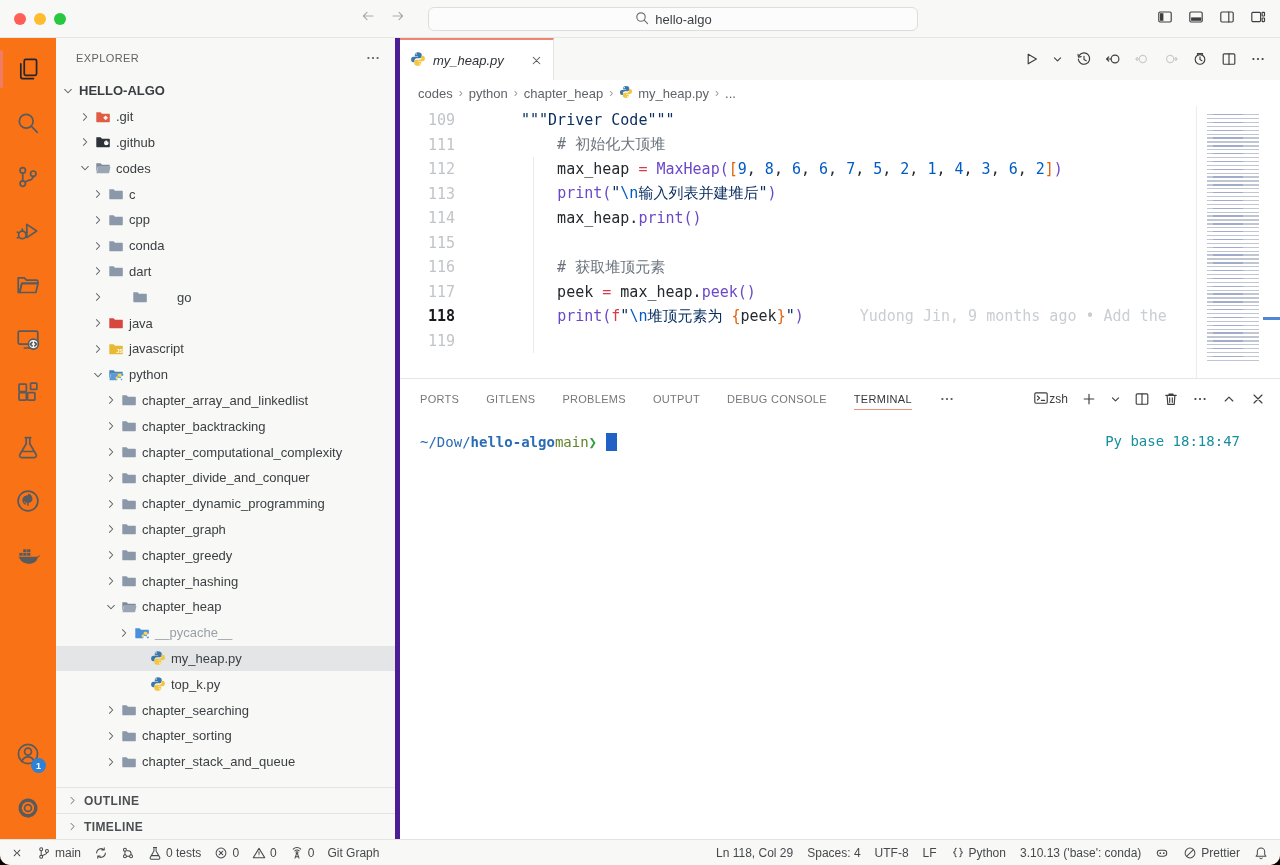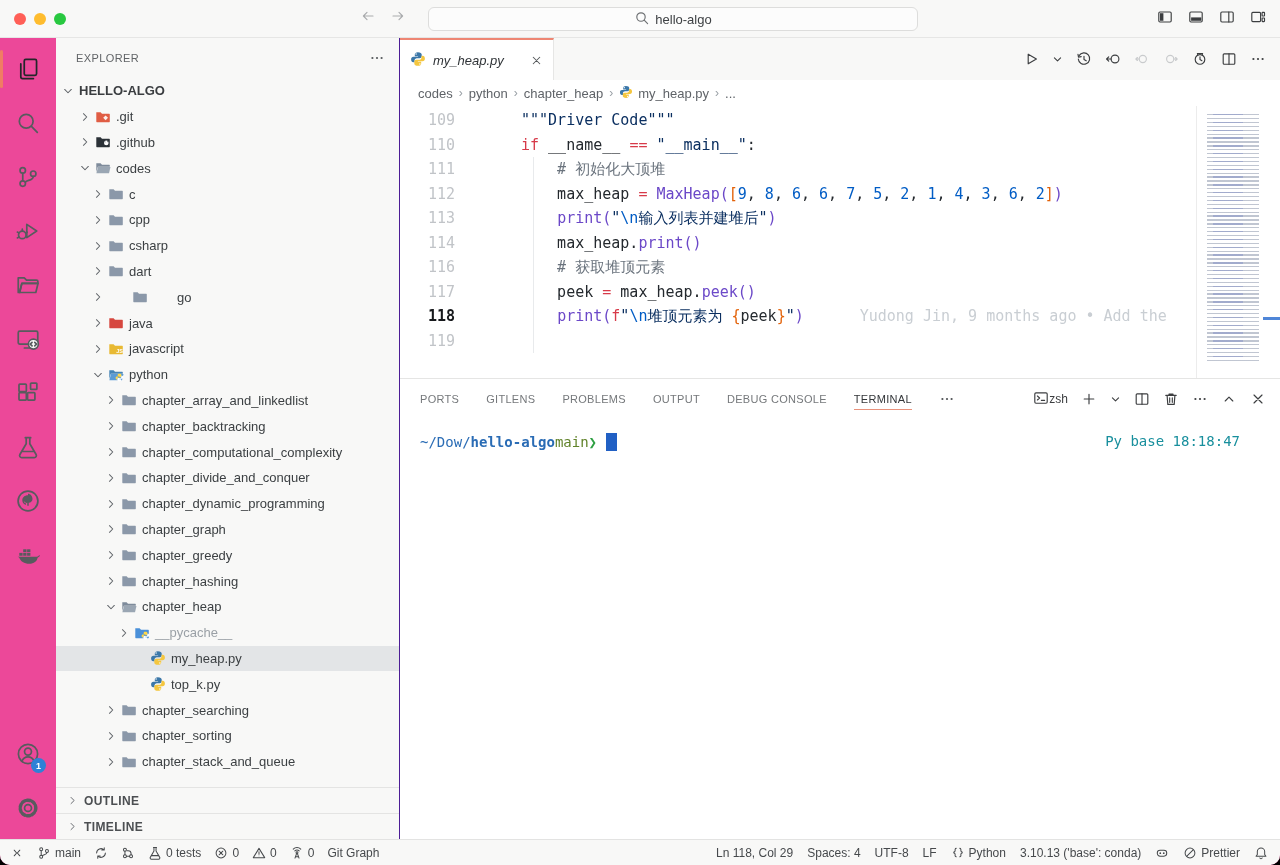--- a/index.html
+++ b/index.html
@@ -1,18 +1,18 @@
 <!DOCTYPE html>
 <html><head>
 <meta charset="utf-8">
 <style>
   html,body{margin:0;padding:0;background:#000;}
   *{box-sizing:border-box;-webkit-font-smoothing:antialiased;}
   body{font-family:"Liberation Sans",sans-serif;}
-  .window{width:1280px;height:865px;display:flex;flex-direction:column;background:#ec4899;border-radius:0 0 10px 10px;overflow:hidden;position:relative;}
+  .window{width:1280px;height:865px;display:flex;flex-direction:column;background:#f97316;border-radius:0 0 10px 10px;overflow:hidden;position:relative;}
 
   
   .titlebar{height:38px;background:#f8f8f7;border-bottom:1px solid #e6e6e5;position:relative;flex:0 0 auto;}
   .traffic{position:absolute;top:13px;left:14px;display:flex;gap:8px;}
   .dot{width:12px;height:12px;border-radius:50%;}
   .dot.red{background:#ff5f57}.dot.yellow{background:#febc2e}.dot.green{background:#28c840}
   .nav-arrows{position:absolute;left:360px;top:8px;display:flex;gap:14px;color:#a9abad;}
   .searchpill{position:absolute;left:428px;top:7px;width:490px;height:24px;border:1px solid #ddddDC;border-radius:6px;background:#fcfcfc;display:flex;align-items:center;justify-content:center;gap:5px;color:#3e4144;font-size:13px;}
   .searchpill svg{color:#6d7073;}
   .win-controls{position:absolute;right:14px;top:9px;display:flex;gap:15px;color:#3c3e40;}
@@ -24,21 +24,21 @@
   
   .activitybar{width:56px;flex:0 0 auto;display:flex;flex-direction:column;align-items:center;padding-top:4px;}
   .ab-item{height:54px;width:56px;display:flex;align-items:center;justify-content:center;position:relative;color:#585b5e;}
   .ab-item svg{width:24px;height:24px;}
   .ab-item.active{color:#24262a;}
   .ab-item.active::before{content:"";position:absolute;left:0;top:8px;width:2.5px;height:38px;background:#f07c64;border-radius:2px;}
   .ab-spacer{flex:1;}
   .badge{position:absolute;right:10px;bottom:8px;min-width:15px;height:15px;border-radius:8px;background:#2f81d6;color:#fff;font-size:9px;display:flex;align-items:center;justify-content:center;padding:0 3px;font-weight:bold;}
 
   
-  .sidebar{width:344px;flex:0 0 auto;background:#f8f8f7;border-right:1px solid #4c1d95;display:flex;flex-direction:column;min-height:0;font-size:13px;color:#3c4043;}
+  .sidebar{width:344px;flex:0 0 auto;background:#f8f8f7;border-right:5px solid #4c1d95;display:flex;flex-direction:column;min-height:0;font-size:13px;color:#3c4043;}
   .sb-header{height:40px;display:flex;align-items:center;padding:0 14px 0 20px;font-size:11px;letter-spacing:.4px;color:#616467;}
   .sb-header .more{margin-left:auto;color:#55585b;}
   .tree{flex:1;min-height:0;overflow:hidden;}
   .trow{height:25.8px;display:flex;align-items:center;cursor:default;white-space:nowrap;}
   .trow.selected{background:#e3e5e7;}
   .trow.dim .tlabel{color:#9aa0a6;}
   .tchev{width:16px;display:flex;justify-content:center;color:#5f6368;flex:0 0 auto;}
   .ticon{width:20px;display:flex;justify-content:center;flex:0 0 auto;}
   .tlabel{margin-left:3px;}
   .trow.root .tlabel{font-weight:bold;color:#3a3d40;}
@@ -343,21 +343,21 @@
             <span class="tchev">
               <svg viewBox="0 0 16 16" width="14" height="14" fill="none" stroke="currentColor" stroke-width="1.15" stroke-linecap="round" stroke-linejoin="round">
                 <path d="M6.2 4.2L10 8l-3.8 3.8"></path>
               </svg>
             </span>
             <span class="ticon">
               <svg viewBox="0 0 16 16" width="16" height="16">
                 <path d="M1.3 3.2h4.3l1.4 1.5h7.2c.4 0 .6.3.6.6v7.3c0 .4-.2.6-.6.6H1.9c-.4 0-.6-.2-.6-.6z" fill="#8b98a9"></path>
               </svg>
             </span>
-            <span class="tlabel">csharp</span>
+            <span class="tlabel">conda</span>
           </div>
           <div class="trow" style="padding-left: 34px;">
             <span class="tchev">
               <svg viewBox="0 0 16 16" width="14" height="14" fill="none" stroke="currentColor" stroke-width="1.15" stroke-linecap="round" stroke-linejoin="round">
                 <path d="M6.2 4.2L10 8l-3.8 3.8"></path>
               </svg>
             </span>
             <span class="ticon">
               <svg viewBox="0 0 16 16" width="16" height="16">
                 <path d="M1.3 3.2h4.3l1.4 1.5h7.2c.4 0 .6.3.6.6v7.3c0 .4-.2.6-.6.6H1.9c-.4 0-.6-.2-.6-.6z" fill="#8b98a9"></path>
@@ -751,25 +751,25 @@
           <span class="bc-sep">›</span>
           <span class="bc-seg">
             <span>...</span>
           </span>
         </div>
 
       <div class="code-area">
         <div class="indent-guide"></div>
         <div class="codelines" id="codelines">
             <div class="cline"><span class="ln">109</span><span class="ltext"><span class="tk-s">"""Driver Code"""</span></span></div>
-            <div class="cline"><span class="ln">110</span><span class="ltext"><span class="tk-k">if</span><span class="tk-d"> __name__ </span><span class="tk-k">==</span><span class="tk-d"> </span><span class="tk-s">"__main__"</span><span class="tk-d">:</span></span></div>
             <div class="cline"><span class="ln">111</span><span class="ltext"><span class="tk-c">    # 初始化大顶堆</span></span></div>
             <div class="cline"><span class="ln">112</span><span class="ltext"><span class="tk-d">    max_heap </span><span class="tk-k">=</span><span class="tk-d"> </span><span class="tk-f">MaxHeap</span><span class="tk-p">(</span><span class="tk-o">[</span><span class="tk-nu">9</span><span class="tk-d">, </span><span class="tk-nu">8</span><span class="tk-d">, </span><span class="tk-nu">6</span><span class="tk-d">, </span><span class="tk-nu">6</span><span class="tk-d">, </span><span class="tk-nu">7</span><span class="tk-d">, </span><span class="tk-nu">5</span><span class="tk-d">, </span><span class="tk-nu">2</span><span class="tk-d">, </span><span class="tk-nu">1</span><span class="tk-d">, </span><span class="tk-nu">4</span><span class="tk-d">, </span><span class="tk-nu">3</span><span class="tk-d">, </span><span class="tk-nu">6</span><span class="tk-d">, </span><span class="tk-nu">2</span><span class="tk-o">]</span><span class="tk-p">)</span></span></div>
             <div class="cline"><span class="ln">113</span><span class="ltext"><span class="tk-d">    </span><span class="tk-f">print</span><span class="tk-p">(</span><span class="tk-s">"</span><span class="tk-b">\n</span><span class="tk-s">输入列表并建堆后"</span><span class="tk-p">)</span></span></div>
             <div class="cline"><span class="ln">114</span><span class="ltext"><span class="tk-d">    max_heap.</span><span class="tk-f">print</span><span class="tk-p">()</span></span></div>
+            <div class="cline"><span class="ln">115</span><span class="ltext"></span></div>
             <div class="cline"><span class="ln">116</span><span class="ltext"><span class="tk-c">    # 获取堆顶元素</span></span></div>
             <div class="cline"><span class="ln">117</span><span class="ltext"><span class="tk-d">    peek </span><span class="tk-k">=</span><span class="tk-d"> max_heap.</span><span class="tk-f">peek</span><span class="tk-p">()</span></span></div>
             <div class="cline current"><span class="ln">118</span><span class="ltext"><span class="tk-d">    </span><span class="tk-f">print</span><span class="tk-p">(</span><span class="tk-k">f</span><span class="tk-s">"</span><span class="tk-b">\n</span><span class="tk-s">堆顶元素为 </span><span class="tk-o">{</span><span class="tk-d">peek</span><span class="tk-o">}</span><span class="tk-s">"</span><span class="tk-p">)</span></span><span class="blame">Yudong Jin, 9 months ago • Add the</span></div>
             <div class="cline"><span class="ln">119</span><span class="ltext"></span></div>
           </div>
         <div class="minimap">
           <div class="mm-code"></div>
           <div class="mm-code2"></div>
           <div class="mm-marker"></div>
         </div>

